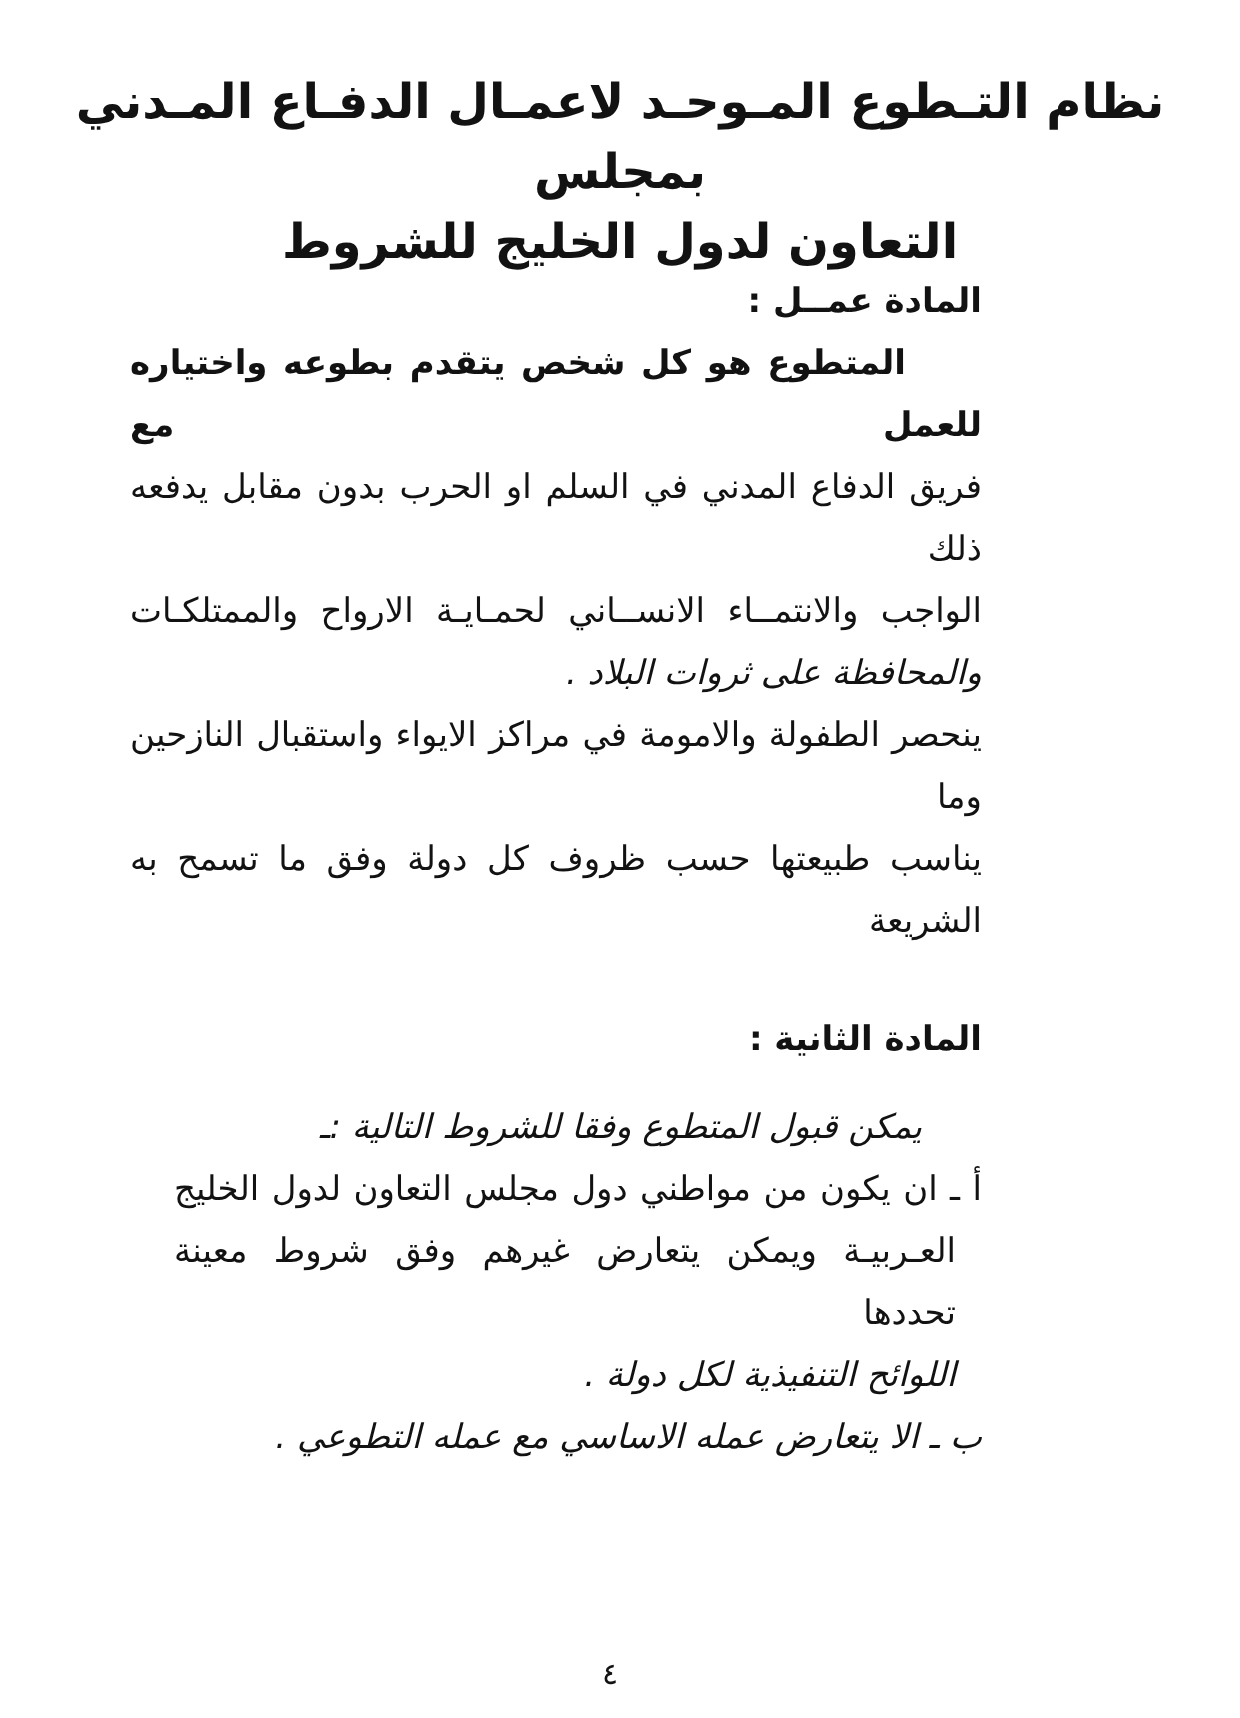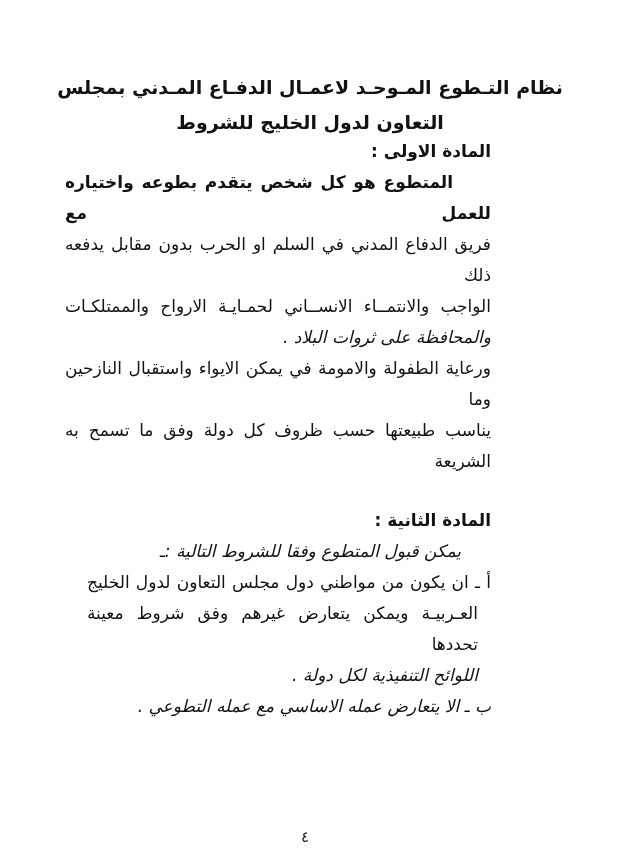--- a/index.html
+++ b/index.html
@@ -13,40 +13,39 @@
     overflow:hidden;
     direction:rtl;
   }
   .title-block {
     position:absolute;
     top:34px;
     left:0;
     width:620px;
     text-align:center;
     font-weight:700;
-    font-size:19px;
+    font-size:24px;
     line-height:35px;
     letter-spacing:0;
-    margin-top:36px;
   }
   .body-block {
     position:absolute;
     top:136px;
     left:65px;
     width:426px;
     font-size:17px;
     line-height:31px;
   }
   .ln { min-height:31px; }
   .h  { font-weight:700; text-align:right; }
   .jl { text-align:justify; text-align-last:justify; }
   .rl { text-align:right;font-style:italic; }
   .ind38 { text-indent:38px;font-weight:bold; }
   .ind26 { text-indent:26px; }
-  .ind30 { text-indent:30px; }
+  .ind30 { text-indent:30px;margin-top:13px; }
   .mt28 { margin-top:28px; }
   .item-a { padding-left:22px; }
   .cont { padding-right:13px; }
   .footer {
     position:absolute;
     top:828px;
     left:0;
     width:610px;
     text-align:center;
     font-size:15px;
@@ -57,28 +56,28 @@
 
 <div class="page">
 
   <header class="title-block">
     <div class="t1">نظام التـطوع المـوحـد لاعمـال الدفـاع المـدني بمجلس</div>
     <div class="t2">التعاون لدول الخليج للشروط</div>
   </header>
 
   <main class="body-block">
 
-    <div class="ln h">المادة الاولى :</div>
+    <div class="ln h">المادة عمــل :</div>
 
     <div class="ln jl ind38">المتطوع هو كل شخص يتقدم بطوعه واختياره للعمل مع</div>
     <div class="ln jl">فريق الدفاع المدني في السلم او الحرب بدون مقابل يدفعه ذلك</div>
     <div class="ln jl">الواجب والانتمــاء الانســاني لحمـايـة الارواح والممتلكـات</div>
     <div class="ln rl">والمحافظة على ثروات البلاد .</div>
 
-    <div class="ln jl">ورعاية الطفولة والامومة في يمكن الايواء واستقبال النازحين وما</div>
+    <div class="ln jl">ينحصر الطفولة والامومة في مراكز الايواء واستقبال النازحين وما</div>
     <div class="ln jl">يناسب طبيعتها حسب ظروف كل دولة وفق ما تسمح به الشريعة</div>
 
     <div class="ln h mt28">المادة الثانية :</div>
 
     <div class="ln rl ind30">يمكن قبول المتطوع وفقا للشروط التالية :ـ</div>
 
     <div class="item-a">
       <div class="ln jl">أ ـ ان يكون من مواطني دول مجلس التعاون لدول الخليج</div>
       <div class="ln jl cont">العـربيـة ويمكن يتعارض غيرهم وفق شروط معينة تحددها</div>
       <div class="ln rl cont">اللوائح التنفيذية لكل دولة .</div>

